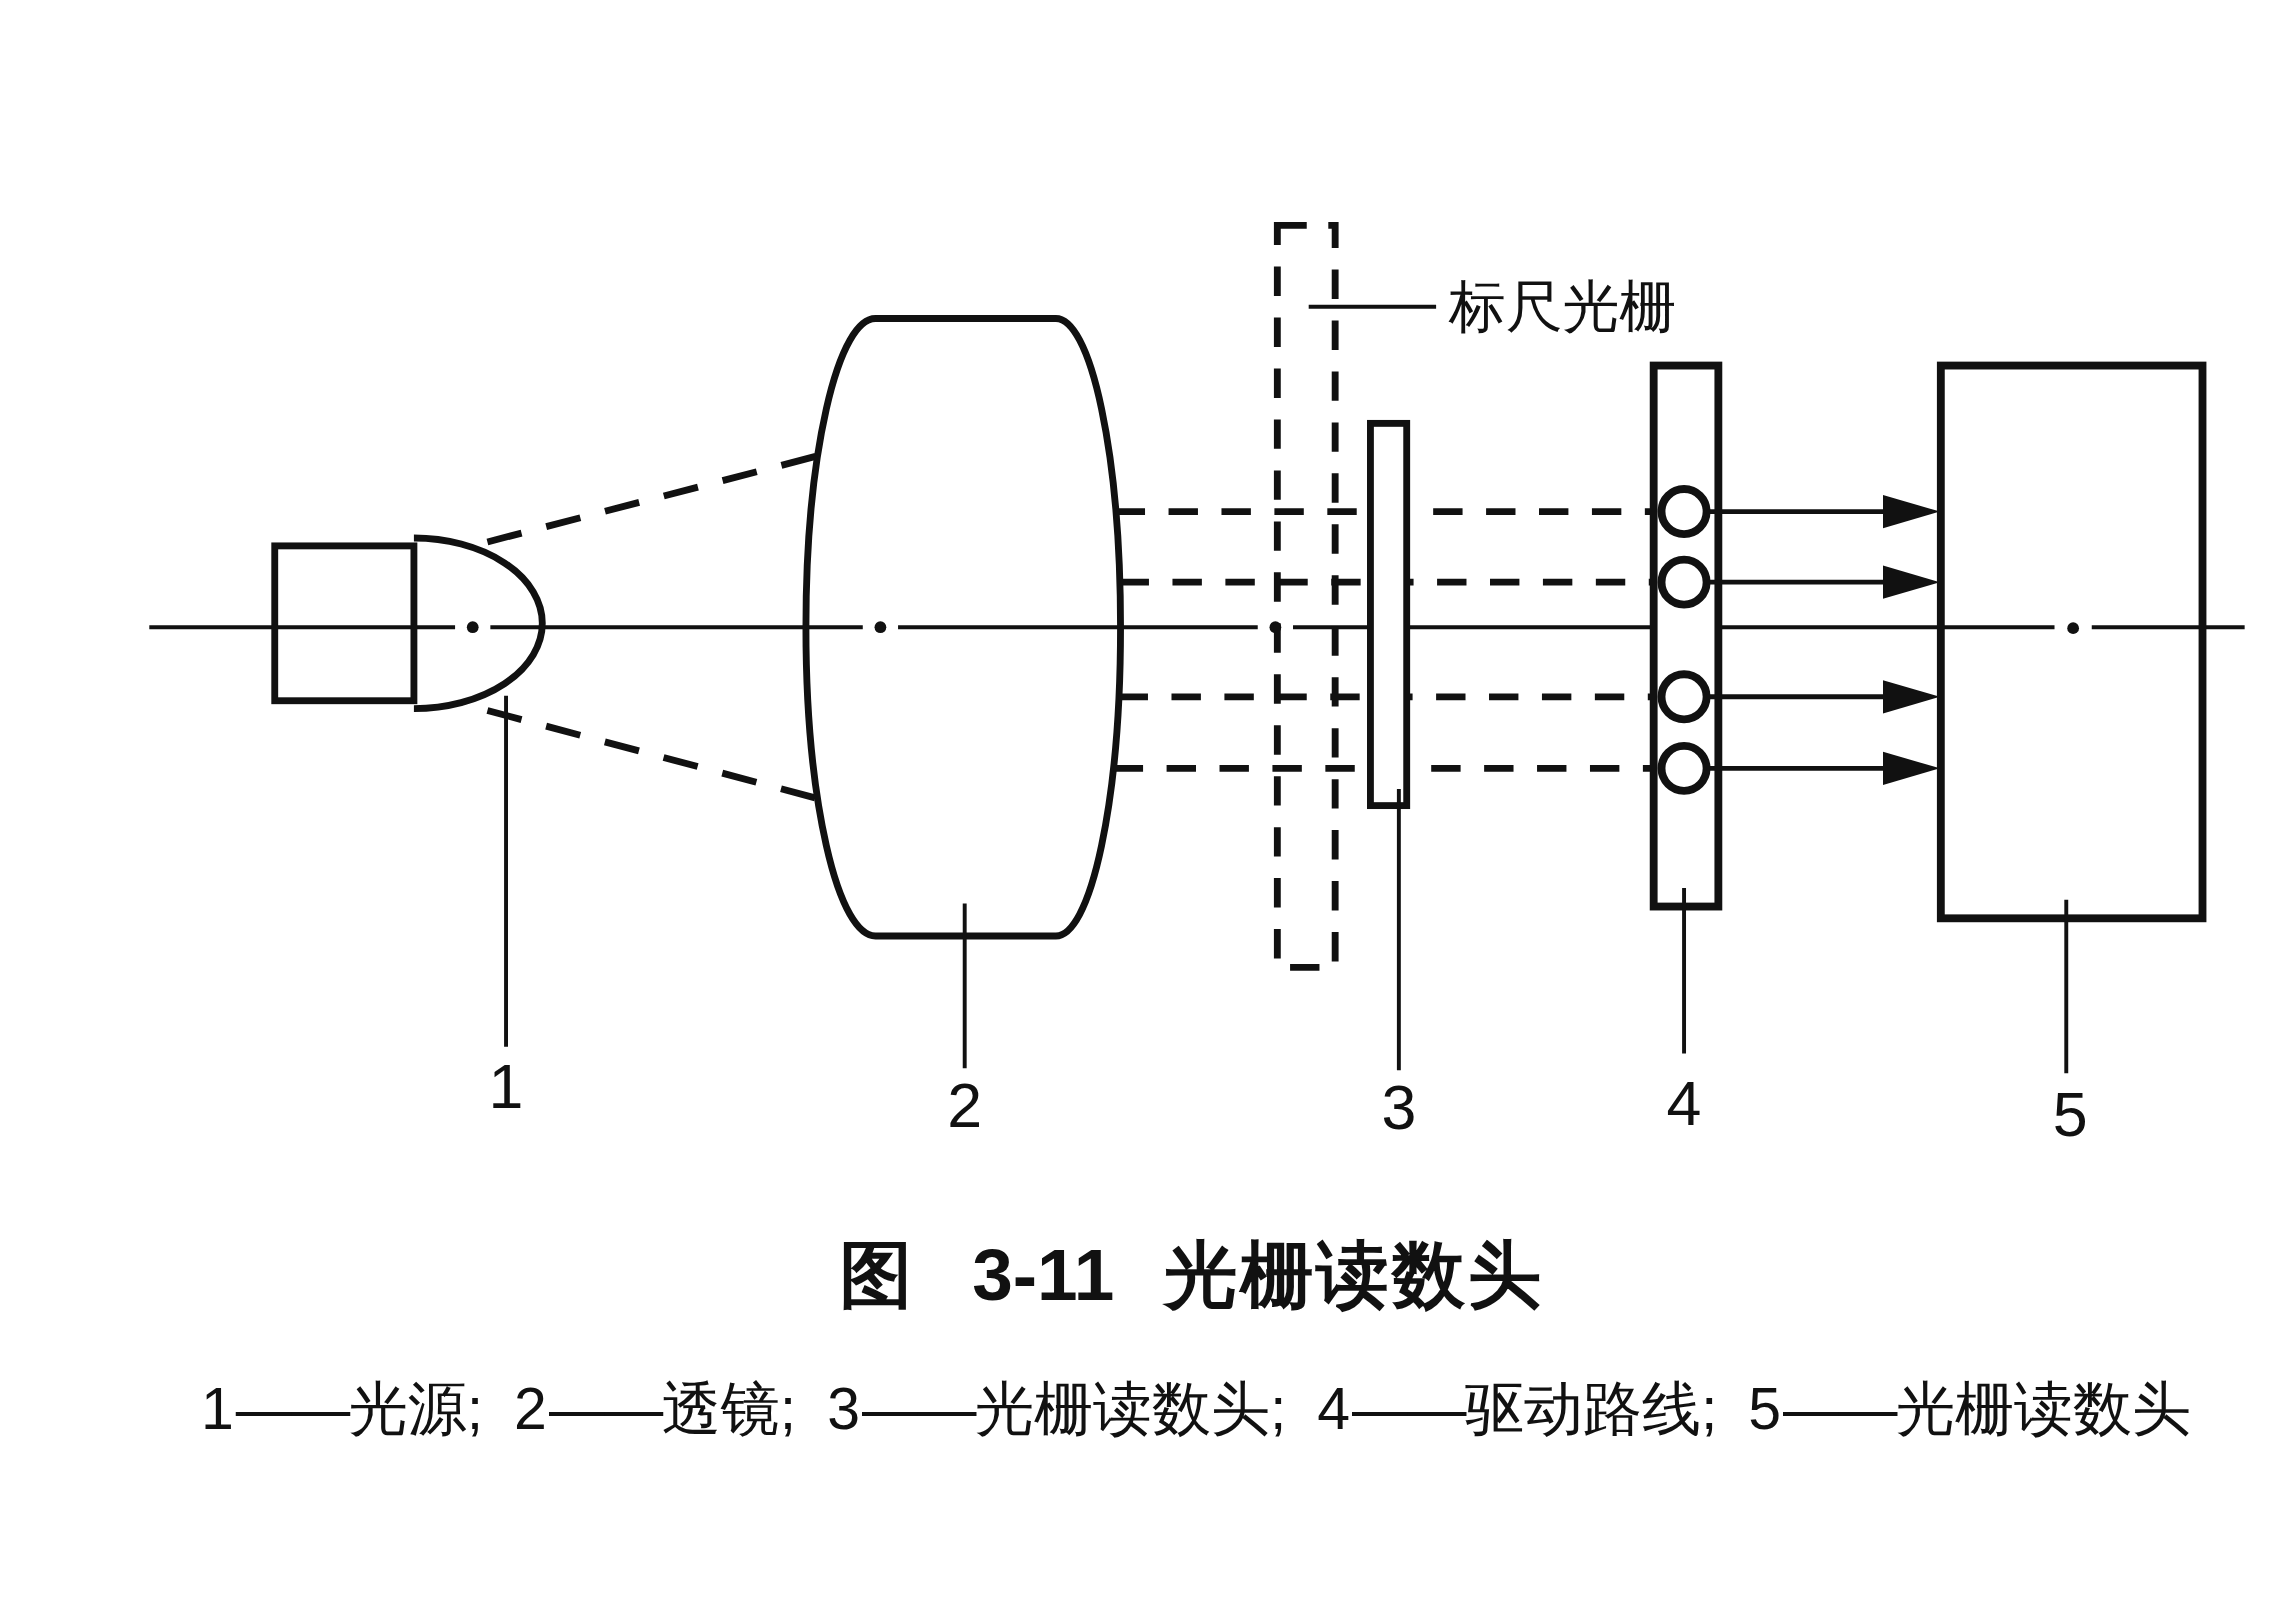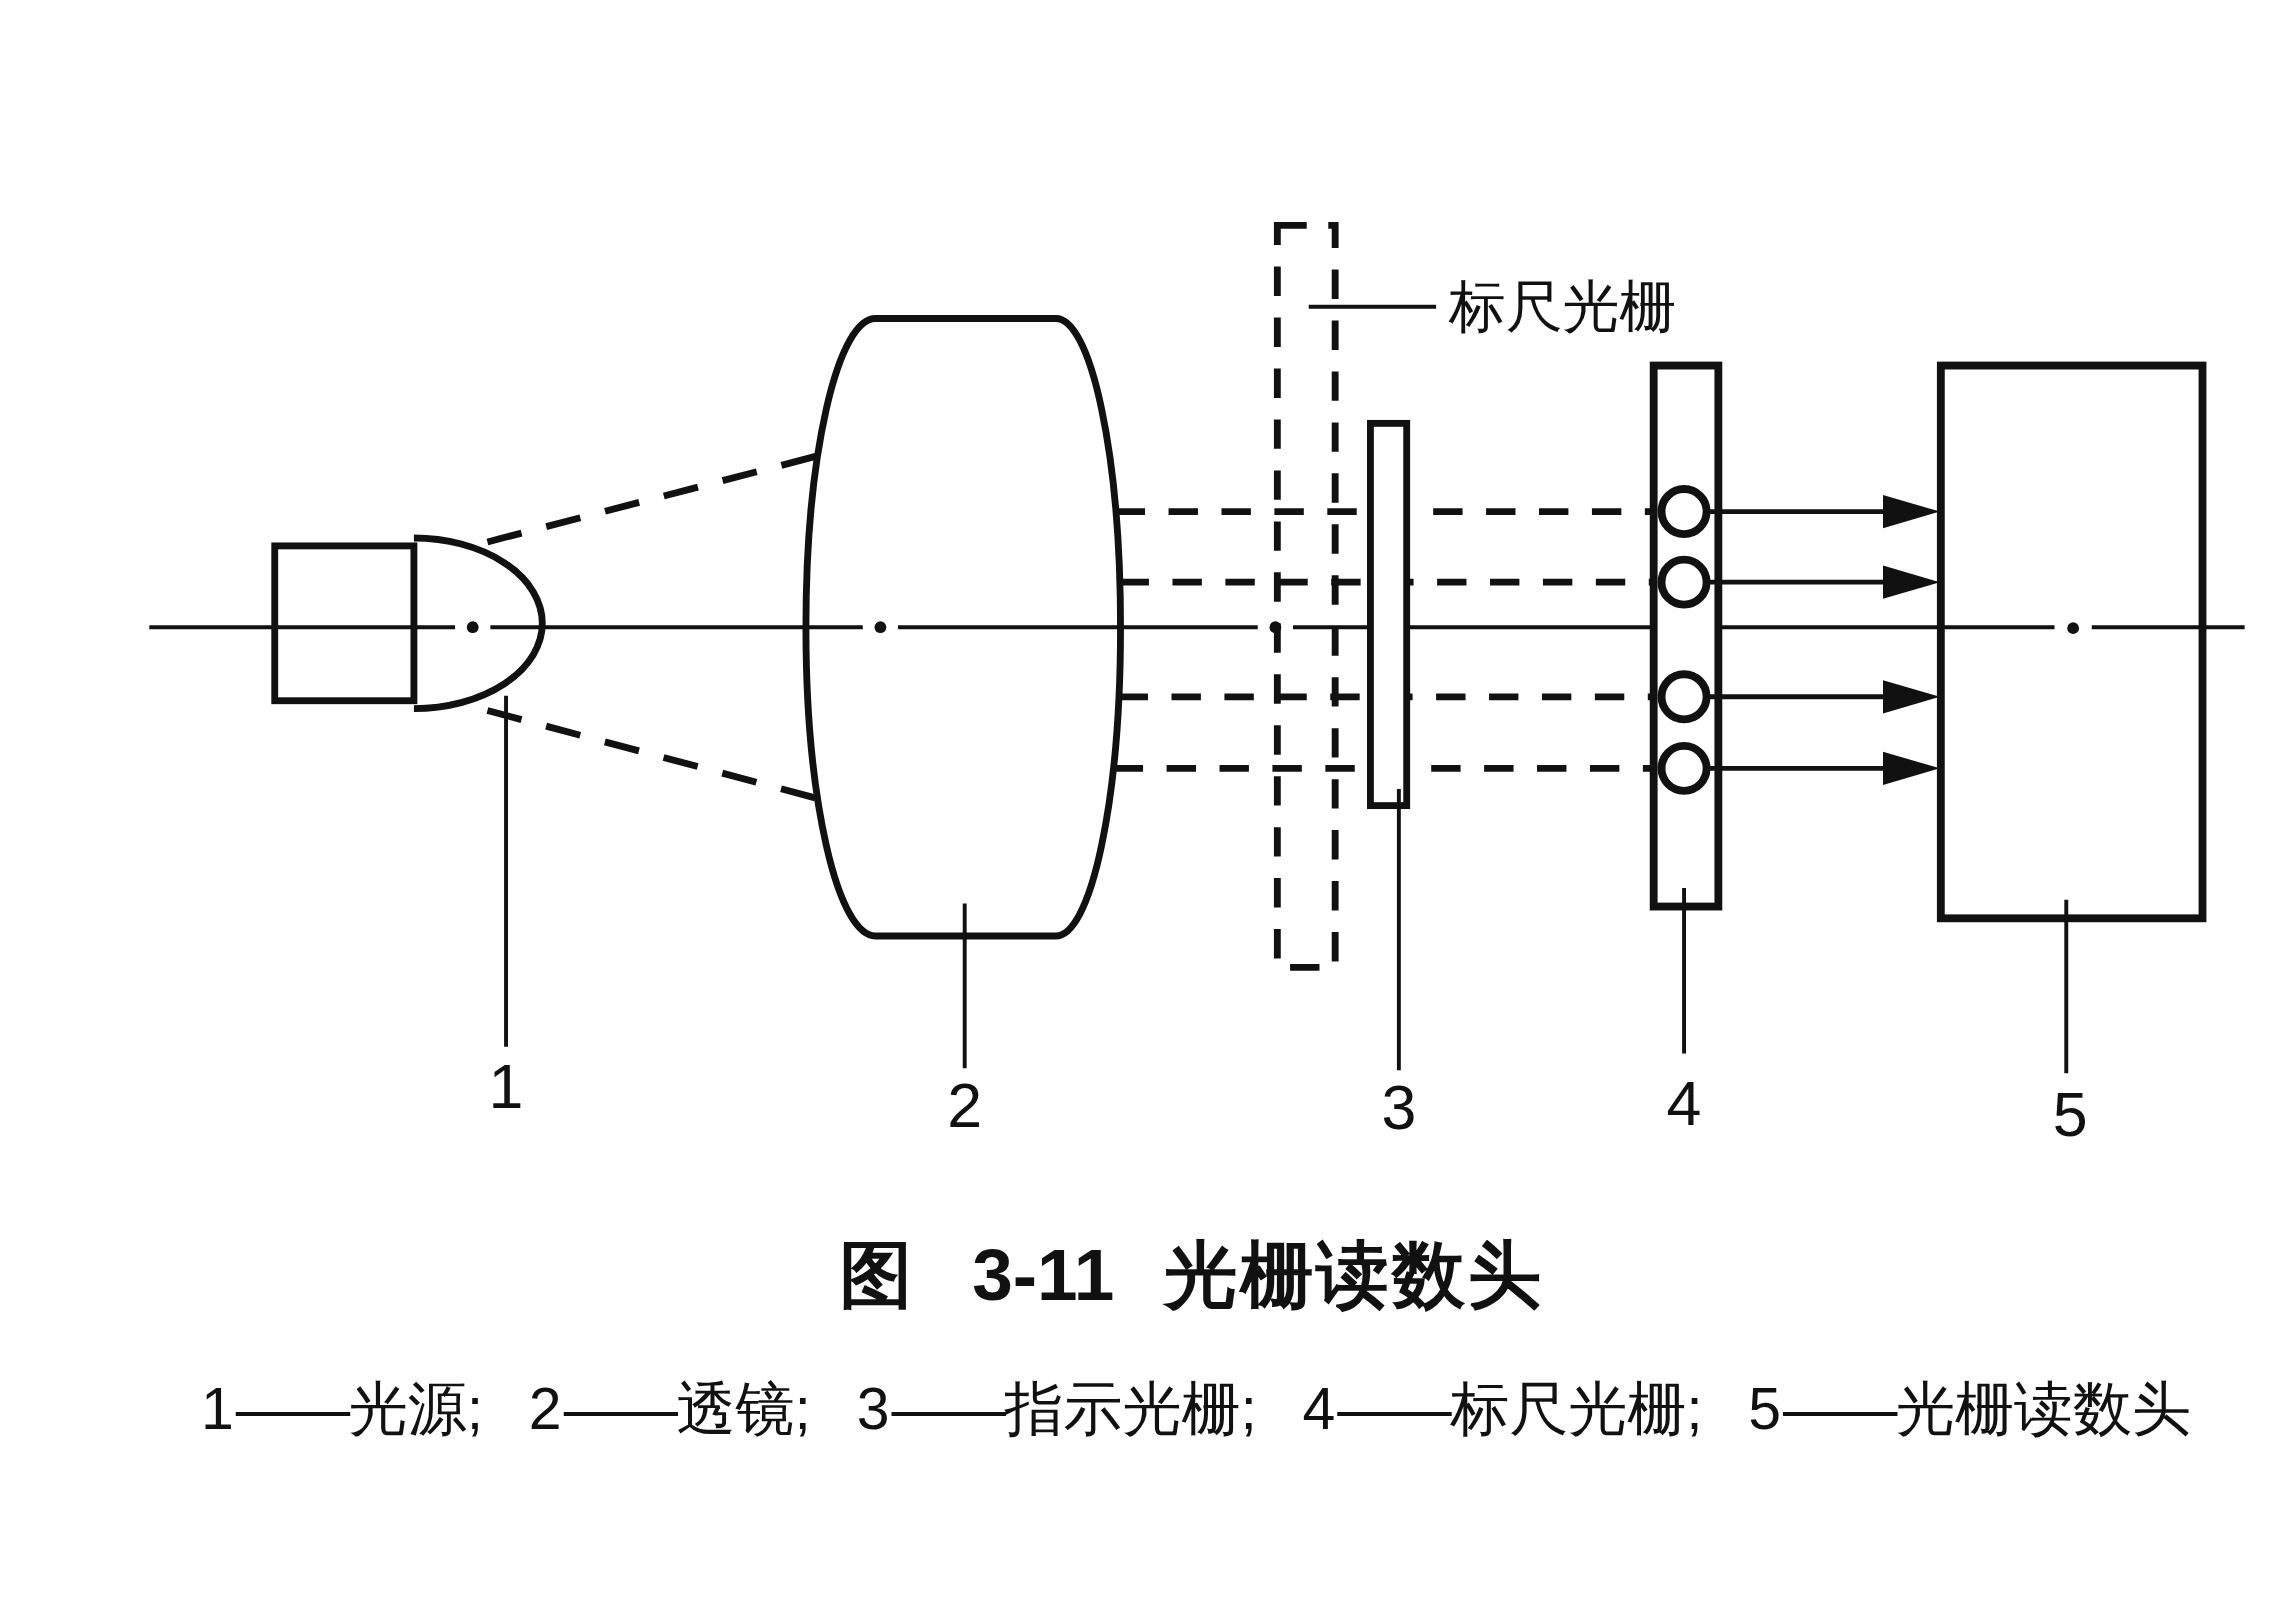--- a/index.html
+++ b/index.html
@@ -105,26 +105,26 @@
       <span>光源;</span>
     </span>
     <span class="legend-entry">
       <span>2</span>
       <span class="dash">——</span>
       <span>透镜;</span>
     </span>
     <span class="legend-entry">
       <span>3</span>
       <span class="dash">——</span>
-      <span>指示光栅;</span>
+      <span>光栅读数头;</span>
     </span>
     <span class="legend-entry">
       <span>4</span>
       <span class="dash">——</span>
-      <span>标尺光栅;</span>
+      <span>驱动路线;</span>
     </span>
     <span class="legend-entry">
       <span>5</span>
       <span class="dash">——</span>
       <span>光栅读数头</span>
     </span>
   </div>
 
 </div>
 

